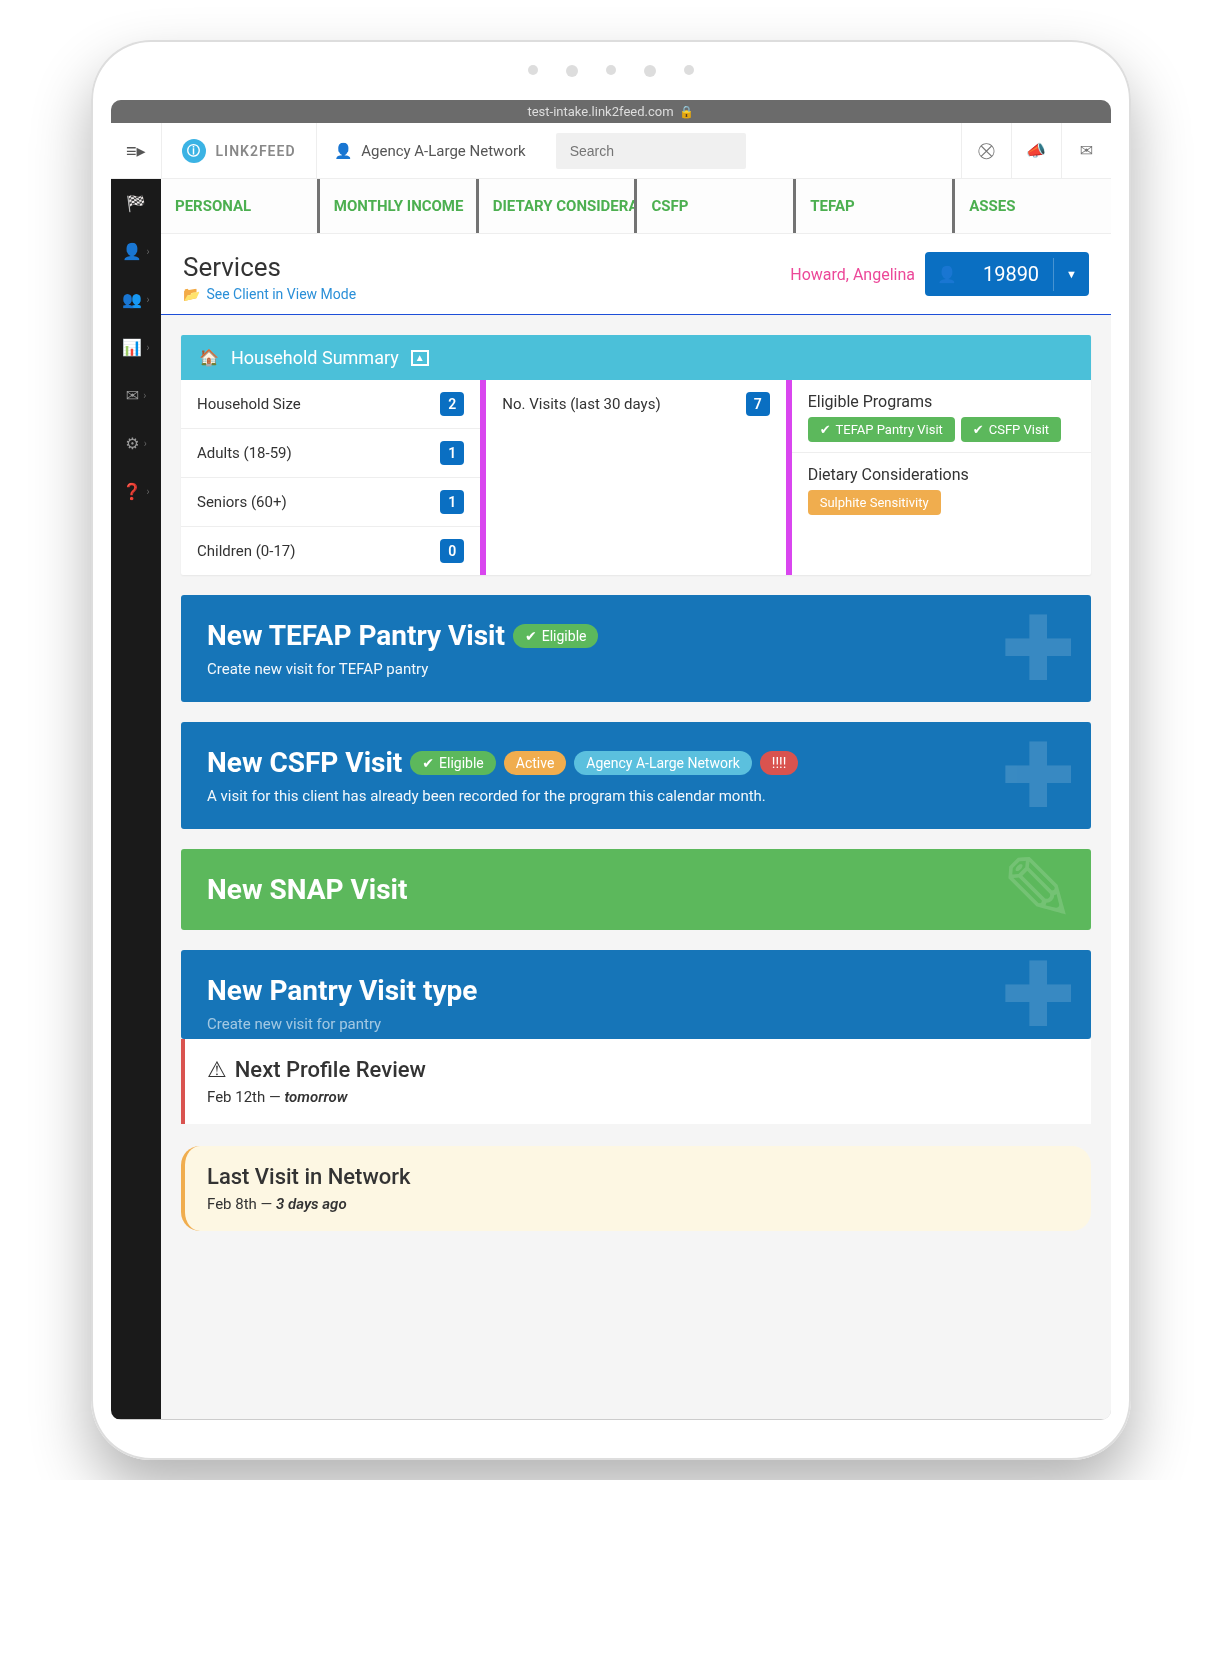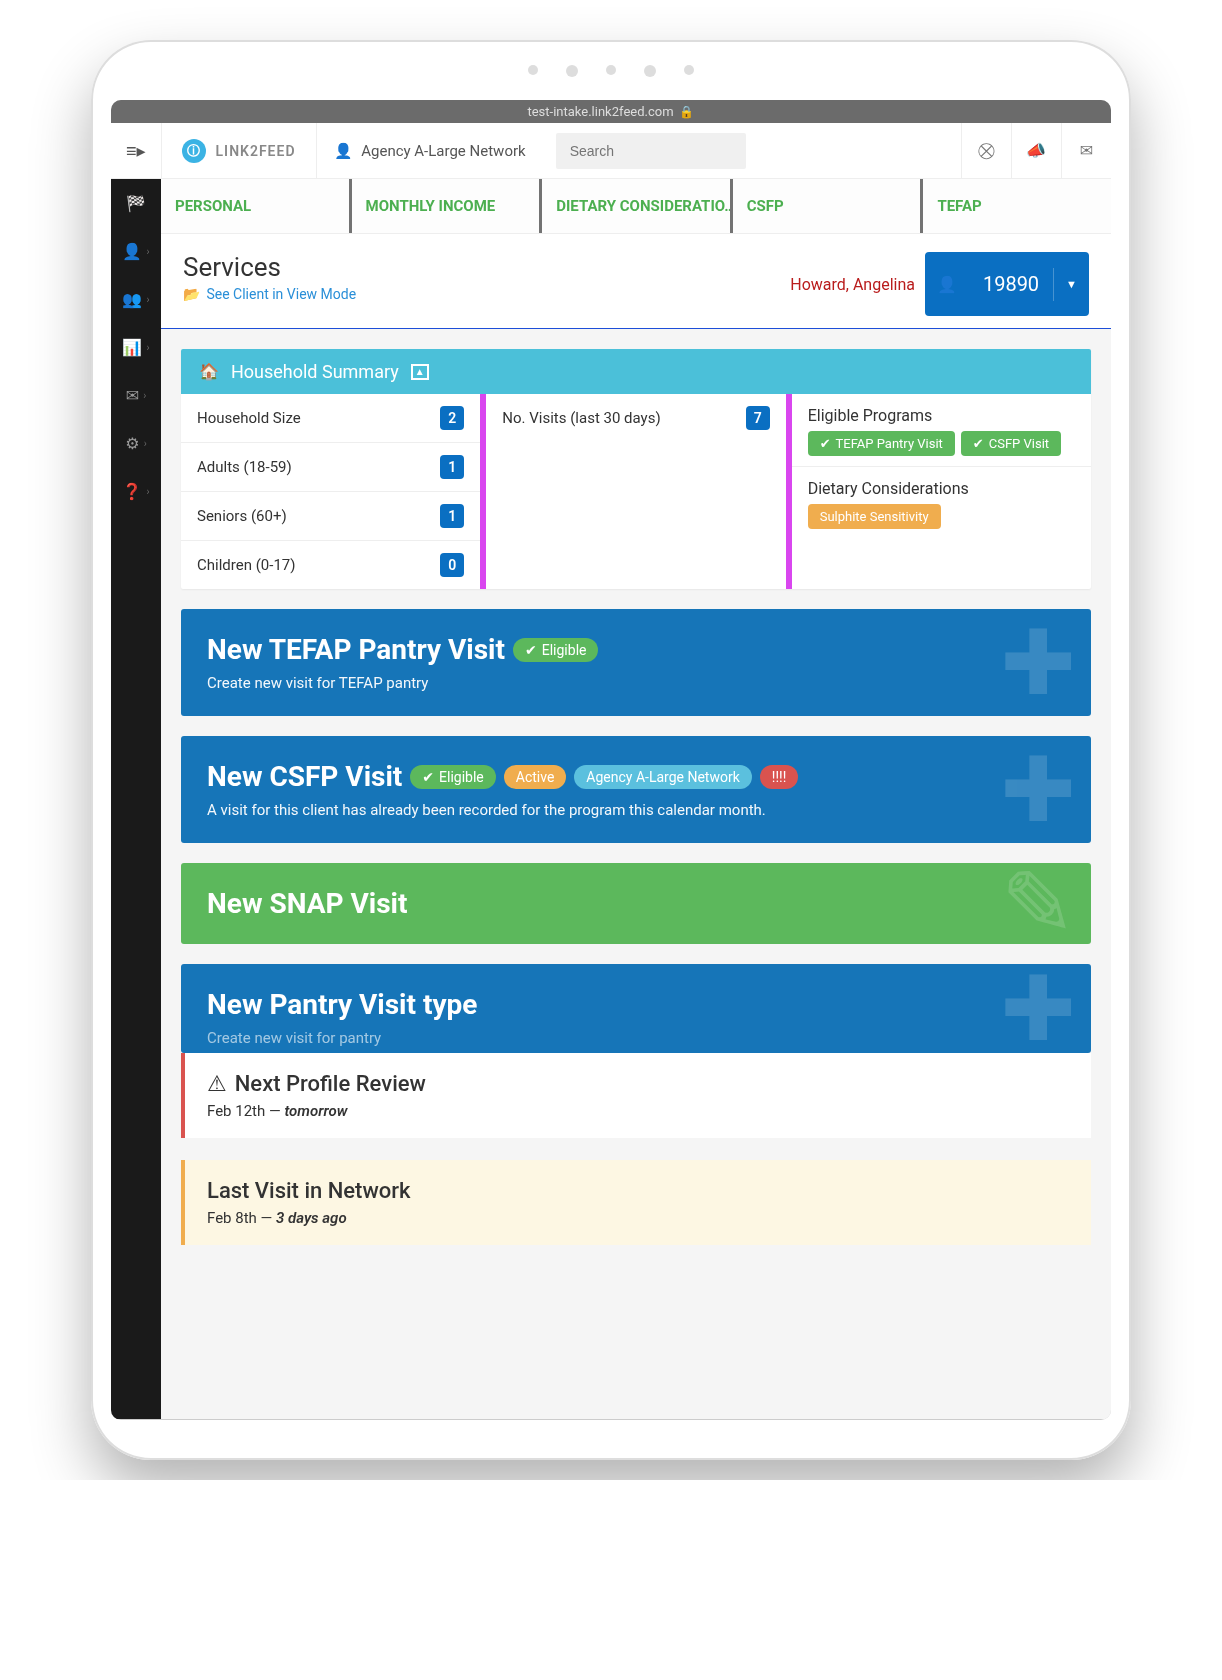--- a/index.html
+++ b/index.html
@@ -101,26 +101,26 @@
   border-right: 3px solid #737373; cursor: pointer; white-space: nowrap; overflow: hidden;
 }
 .tab:last-child { border-right: none; }
 .page-header {
   background: #fff; padding: 18px 22px 12px 22px; display: flex; justify-content: space-between; align-items: flex-start;
   border-bottom: 1px solid #1d4ed8;
 }
 .page-title { font-size: 26px; color: #333; font-weight: 400; }
 .view-mode-link { color: #2a8fd8; font-size: 14px; display: flex; align-items: center; gap: 6px; margin-top: 4px; cursor: pointer; }
 .client-id-area { display: flex; align-items: center; gap: 10px; }
-.client-name { color: #b91c1c; font-size: 16px; }
+.client-name { color: #ec4899; font-size: 16px; }
 .client-id-btn {
   background: #0a6fc2; color: #fff; display: flex; align-items: center; border-radius: 4px; overflow: hidden;
 }
 .client-id-btn .icon-part { padding: 10px 12px; font-size: 16px; }
-.client-id-btn .num-part { padding: 20px 14px; font-size: 20px; font-weight: 400; }
+.client-id-btn .num-part { padding: 10px 14px; font-size: 20px; font-weight: 400; }
 .client-id-btn .caret-part { padding: 10px 12px; border-left: 1px solid rgba(255,255,255,0.25); cursor: pointer; font-size:11px; }
 .main-area { padding: 20px; }
 .summary-card { background: #fff; border-radius: 2px; overflow: hidden; box-shadow: 0 1px 2px rgba(0,0,0,0.06); }
 .summary-header {
   background: #4bc0d9; color: #fff; padding: 12px 18px; font-size: 18px; display: flex; align-items: center; gap: 12px;
 }
 .summary-header .home-ic { font-size: 16px; }
 .picture-ic { border: 2px solid #fff; width: 18px; height: 16px; display: inline-flex; align-items:center; justify-content:center; font-size:10px;}
 .summary-body { display: flex; }
 .summary-col { flex: 1; }
@@ -159,21 +159,21 @@
 .badge-inline.lightblue { background: #5bc0de; }
 .badge-inline.red { background: #d9534f; }
 .card-bg-icon {
   position: absolute; right: 15px; top: 50%; transform: translateY(-50%);
   font-size: 90px; opacity: 0.15; color: #fff;
 }
 .alert-card {
   background: #fff; border-left: 4px solid #d9534f; margin-top: 0; padding: 18px 22px 18px 22px;
   color: #333; position: relative;
 }
-.alert-card.yellow { background: #fdf7e3; border-left-color: #f0ad4e; margin-top: 22px; }
+.alert-card.yellow { background: #fdf7e3; border-left-color: #f0ad4e; margin-top: 22px; border-radius: 19px; }
 .alert-title { font-size: 22px; font-weight: 500; display: flex; align-items: center; gap: 8px; }
 .alert-sub { font-size: 15px; margin-top: 6px; }
 .alert-sub .relative { font-style: italic; font-weight: 600; }
 .cut-card { margin-top:20px; position:relative; }
 </style>
 </head>
 <body>
 
 <div class="tablet-frame">
   <div class="tablet-dots">
@@ -248,20 +248,21 @@
       </div>
 
       <div class="content">
 
         <div class="tabs-row">
           <div class="tab">PERSONAL</div>
           <div class="tab">MONTHLY INCOME</div>
           <div class="tab">DIETARY CONSIDERATIO…</div>
           <div class="tab">CSFP</div>
           <div class="tab">TEFAP</div>
+          <div class="tab">ASSES</div>
         </div>
 
         <div class="page-header">
           <div>
             <div class="page-title">Services</div>
             <div class="view-mode-link">
               <span>📂</span>
               <span>See Client in View Mode</span>
             </div>
           </div>

